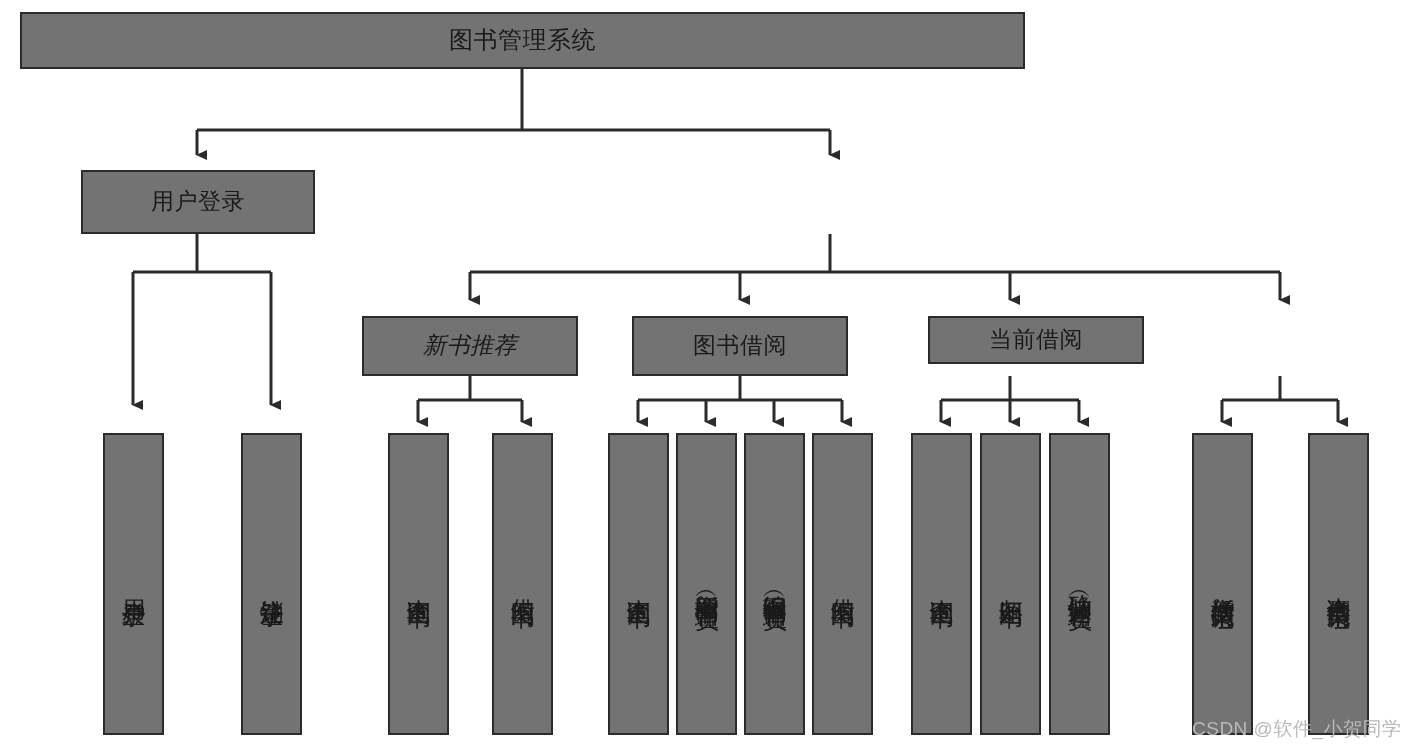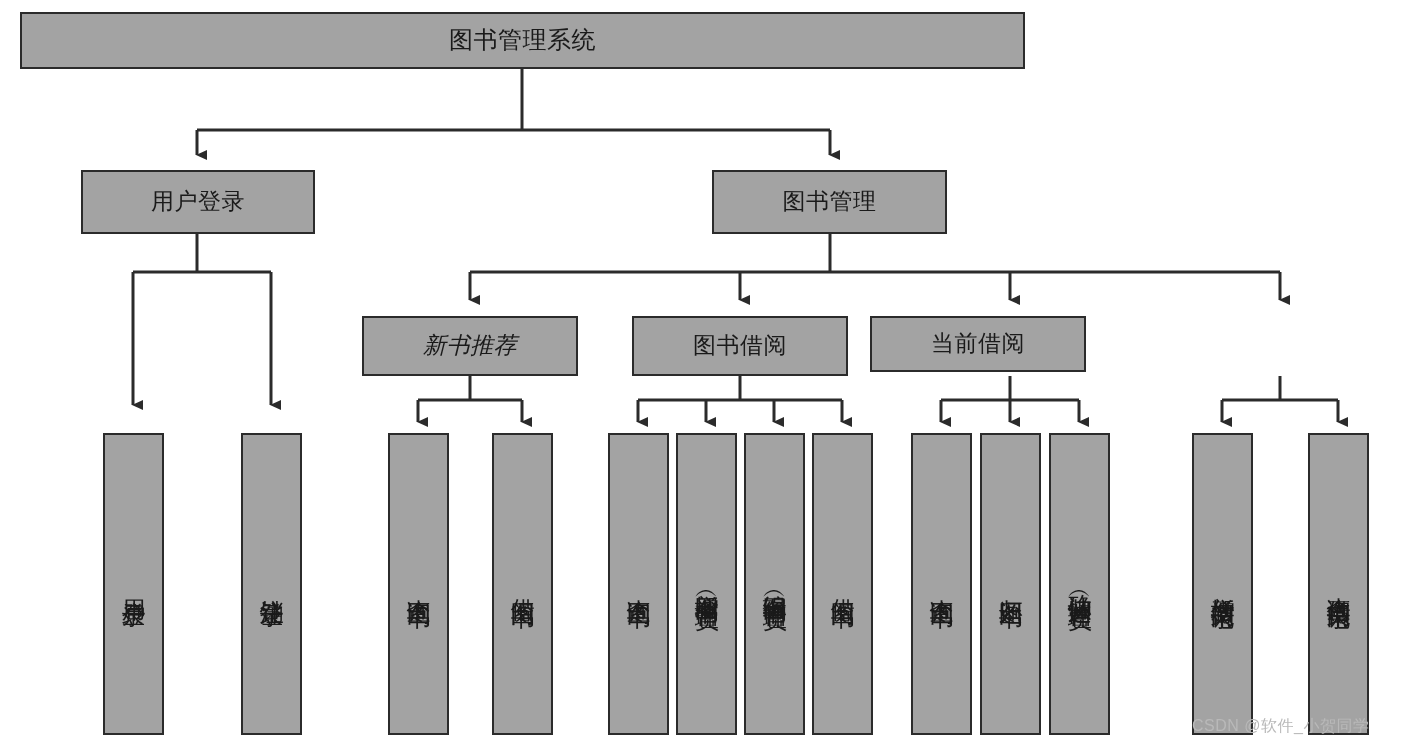--- a/index.html
+++ b/index.html
@@ -21,21 +21,21 @@
     position: absolute;
     left: 0;
     top: 0;
     width: 1405px;
     height: 747px;
     pointer-events: none;
   }
   .node {
     position: absolute;
     box-sizing: border-box;
-    background: #a3a3a3;
+    background: #737373;
     border: 2.5px solid #2b2b2b;
     display: flex;
     align-items: center;
     justify-content: center;
     color: #1a1a1a;
   }
   .node .lbl {
     display: block;
     text-align: center;
     line-height: 1.18;
@@ -55,21 +55,21 @@
   .node.vert .lbl {
     writing-mode: vertical-rl;
     text-orientation: upright;
     font-size: 24px;
     line-height: 1.1;
     letter-spacing: 2px;
     max-height: 100%;
   }
   .watermark {
     position: absolute;
-    font-size: 16px;
+    font-size: 19px;
     color: #b9b9b9;
     white-space: nowrap;
     letter-spacing: 0.5px;
   }
 </style>
 </head>
 <body>
 
 <div id="canvas">
 
@@ -123,31 +123,28 @@
     </g>
   </svg>
 
   <div class="node root horiz" style="left:20px; top:12px; width:1005px; height:57px;">
     <span class="lbl">图书管理系统</span>
   </div>
 
   <div class="node horiz" style="left:81px; top:170px; width:234px; height:64px;">
     <span class="lbl">用户登录</span>
   </div>
-  <div class="node horiz" style="left:712px; top:170px; width:235px; height:64px;">
-    <span class="lbl">图书管理</span>
-  </div>
 
   <div class="node horiz" style="left:362px; top:316px; width:216px; height:60px;font-style:italic;">
     <span class="lbl">新书推荐</span>
   </div>
   <div class="node horiz" style="left:632px; top:316px; width:216px; height:60px;">
     <span class="lbl">图书借阅</span>
   </div>
-  <div class="node horiz" style="left:870px; top:316px; width:216px; height:56px;font-family:Liberation Serif, serif;">
+  <div class="node horiz" style="left:928px; top:316px; width:216px; height:48px;font-family:Liberation Serif, serif;">
     <span class="lbl">当前借阅</span>
   </div>
 
   <div class="node vert" style="left:103px; top:433px; width:61px; height:302px;">
     <span class="lbl">用户登录</span>
   </div>
   <div class="node vert" style="left:241px; top:433px; width:61px; height:302px;">
     <span class="lbl">注销登录</span>
   </div>
 

